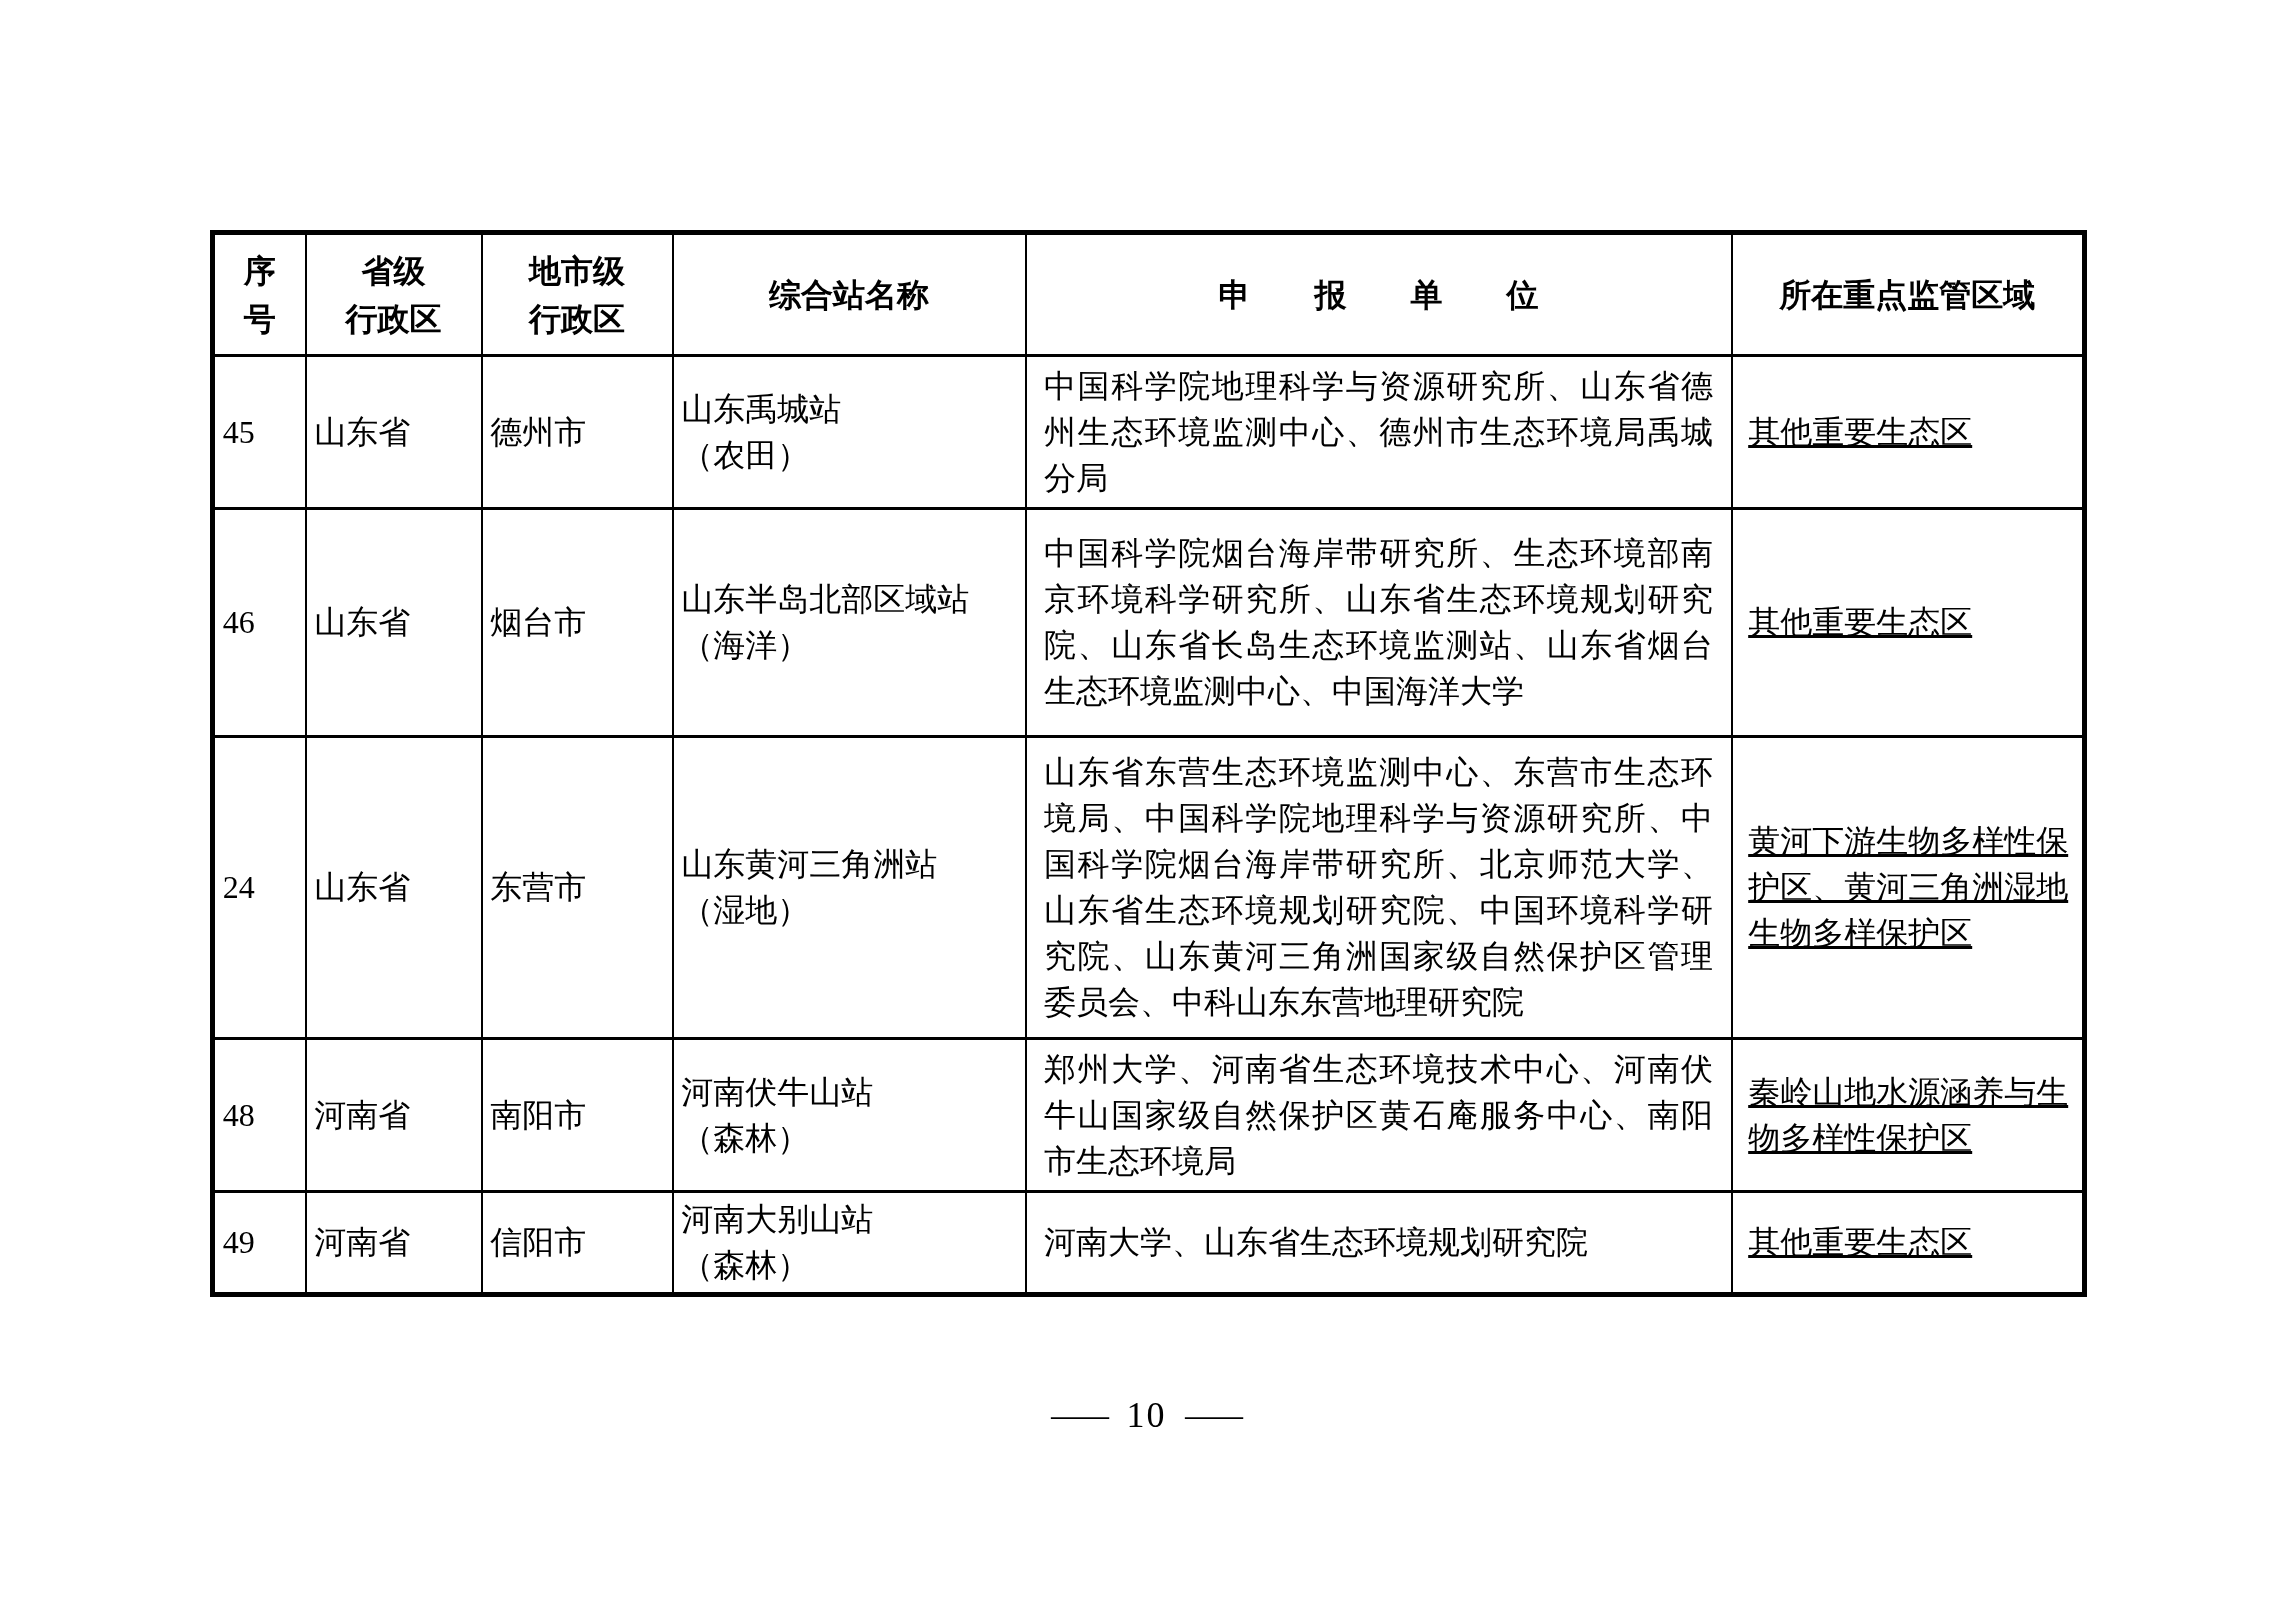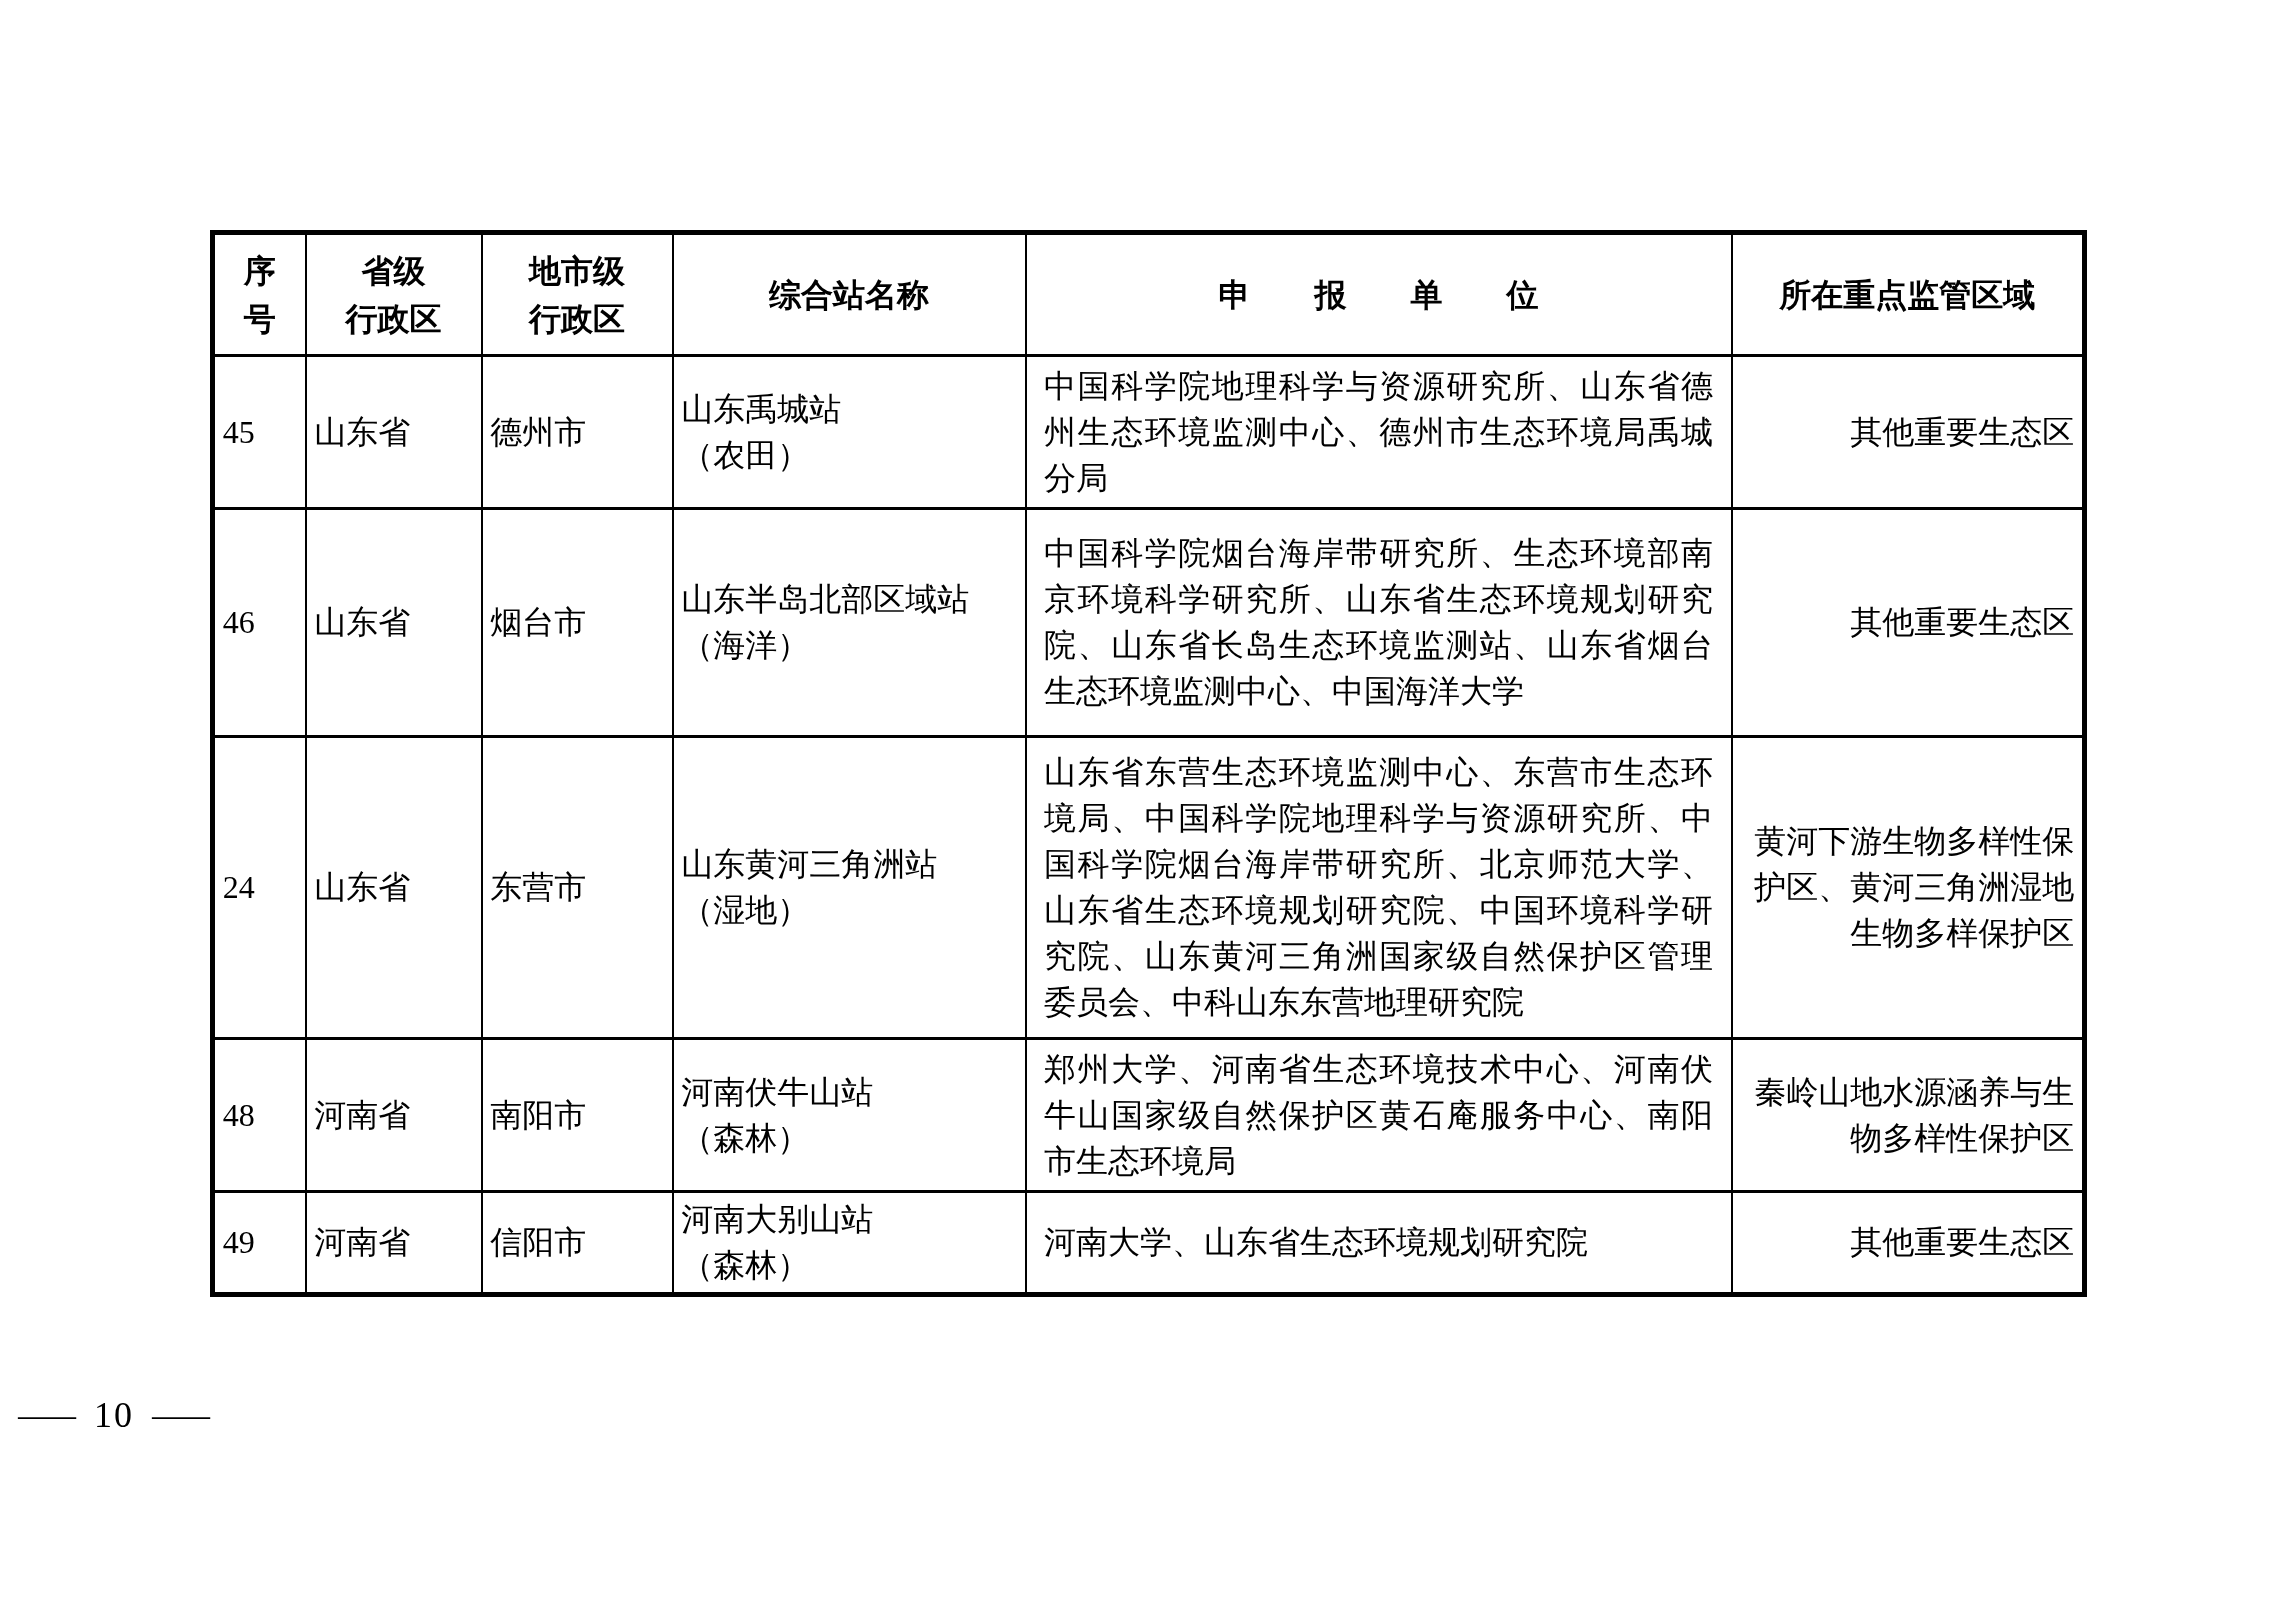--- a/index.html
+++ b/index.html
@@ -64,29 +64,31 @@
   td.cell-city{text-align:left;}
   td.cell-station{
     white-space:pre-line;
   }
   td.cell-applicant{
     text-align:justify;
     text-justify:inter-character;
     padding:5.9px 17.6px;
   }
   td.cell-region{
-    text-align:right;
+    text-align:left;
     padding:5.9px 7.8px 5.9px 15.7px;
+    text-decoration:underline;
   }
 
   .footer{
     position:absolute;
     top:1394px;
     left:0;
     width:100%;
+    text-align:center;
     font-size:36px;
     color:#000000;
   }
   .footer .dash{
     display:inline-block;
     transform:scaleX(1.6);
     margin:0 29px;
   }
   .footer .pagenum{
     display:inline-block;

